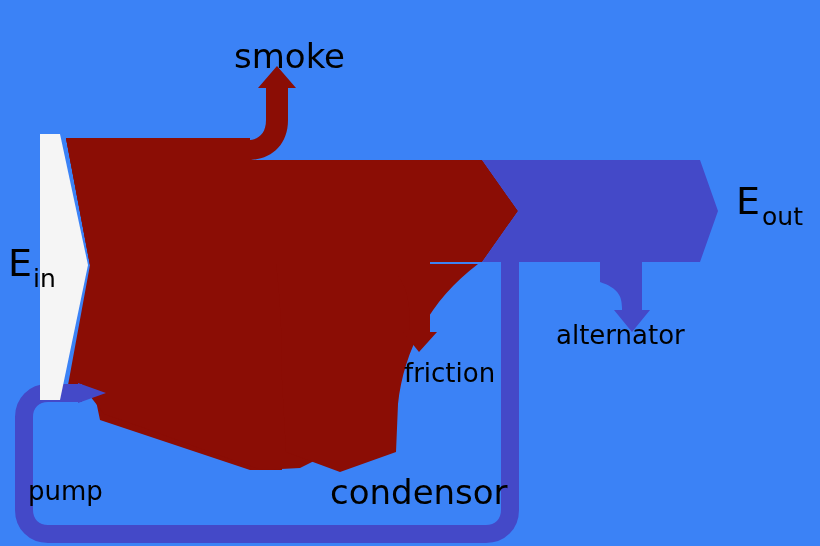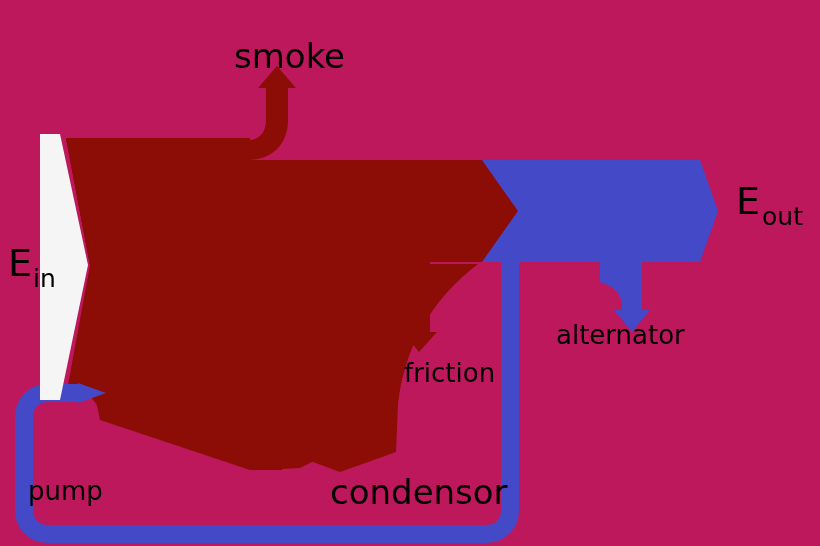--- a/index.html
+++ b/index.html
@@ -10,21 +10,21 @@
     width: 820px;
     height: 546px;
     background: #f5f5f5;
     font-family: "DejaVu Sans", sans-serif;
     overflow: hidden;
   }
   #diagram-root {
     position: relative;
     width: 820px;
     height: 546px;
-    background: #be185d;
+    background: #3b82f6;
   }
   svg#sankey-svg {
     position: absolute;
     left: 0;
     top: 0;
     width: 820px;
     height: 546px;
     display: block;
   }
   .flow-label {

